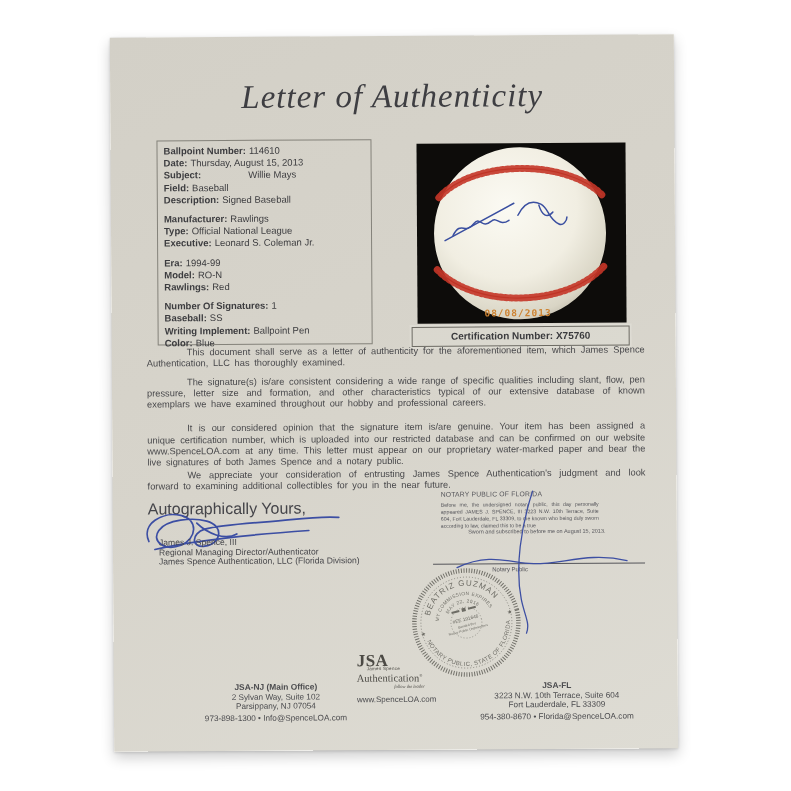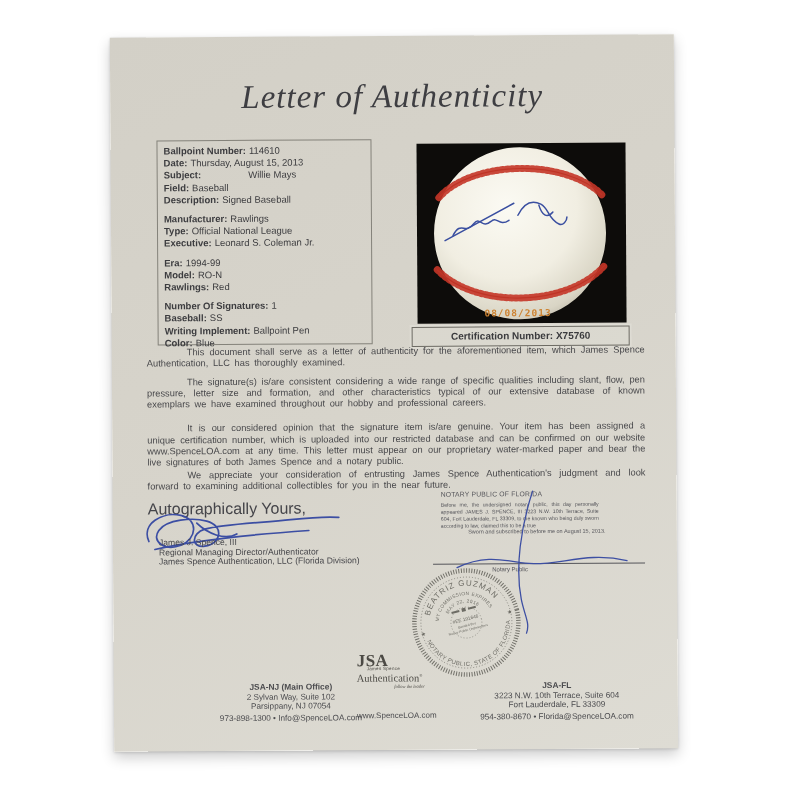--- a/index.html
+++ b/index.html
@@ -50,31 +50,31 @@
   .signer-sig{position:absolute;left:26px;top:466px;width:215px;height:62px;}
   .signer-lines{position:absolute;left:46px;top:501px;font-size:8.6px;line-height:9.7px;color:#46464a;}
   .notary-heading{position:absolute;left:328px;top:455px;font-size:6.8px;color:#55555a;letter-spacing:.2px;}
   .notary-body{position:absolute;left:328px;top:466px;width:158px;font-size:5.2px;line-height:6.9px;color:#55555a;text-align:justify;}
   .notary-sworn{position:absolute;left:344px;top:493px;width:160px;font-size:5.5px;color:#55555a;text-align:center;}
   .notary-rule{position:absolute;left:320px;top:528px;width:212px;height:0;border-top:1px solid #55555a;}
   .notary-public-label{position:absolute;left:352px;top:531px;width:90px;text-align:center;font-size:6px;color:#55555a;}
   .notary-sig{position:absolute;left:318px;top:452px;width:222px;height:152px;z-index:5;}
   .seal{position:absolute;left:295px;top:529px;width:116px;height:116px;transform:rotate(-14deg);opacity:.88;}
   .footer-col{position:absolute;text-align:center;font-size:8.2px;line-height:9.7px;color:#4b4b4e;}
-  .footer-nj{left:85px;top:646px;width:184px;}
+  .footer-nj{left:70px;top:646px;width:184px;}
   .footer-fl{left:348px;top:646px;width:190px;}
   .footer-title{font-weight:bold;font-size:8.4px;}
   .footer-phone{margin-top:2px;}
   .footer-logo{position:absolute;left:243px;top:618px;width:100px;color:#4c4a45;}
   .jsa-acronym{font-family:"Liberation Serif",serif;font-weight:bold;font-size:17px;line-height:13px;letter-spacing:.5px;}
   .jsa-sub{font-size:4.5px;margin-left:10px;margin-top:-1px;letter-spacing:.3px;}
   .jsa-word{font-family:"Liberation Serif",serif;font-size:10.5px;line-height:9px;}
   .jsa-word sup{font-size:4px;}
   .jsa-tagline{font-family:"Liberation Serif",serif;font-style:italic;font-size:4.5px;width:68px;text-align:right;margin-top:1px;}
-  .jsa-site{font-size:8px;margin-top:22px;color:#4b4b4e;}
+  .jsa-site{font-size:8px;margin-top:6px;color:#4b4b4e;}
 </style>
 </head>
 <body>
 
 <div class="paper">
 
   <div class="title">Letter of Authenticity</div>
 
   <div class="info-table">
     <div class="grp">

